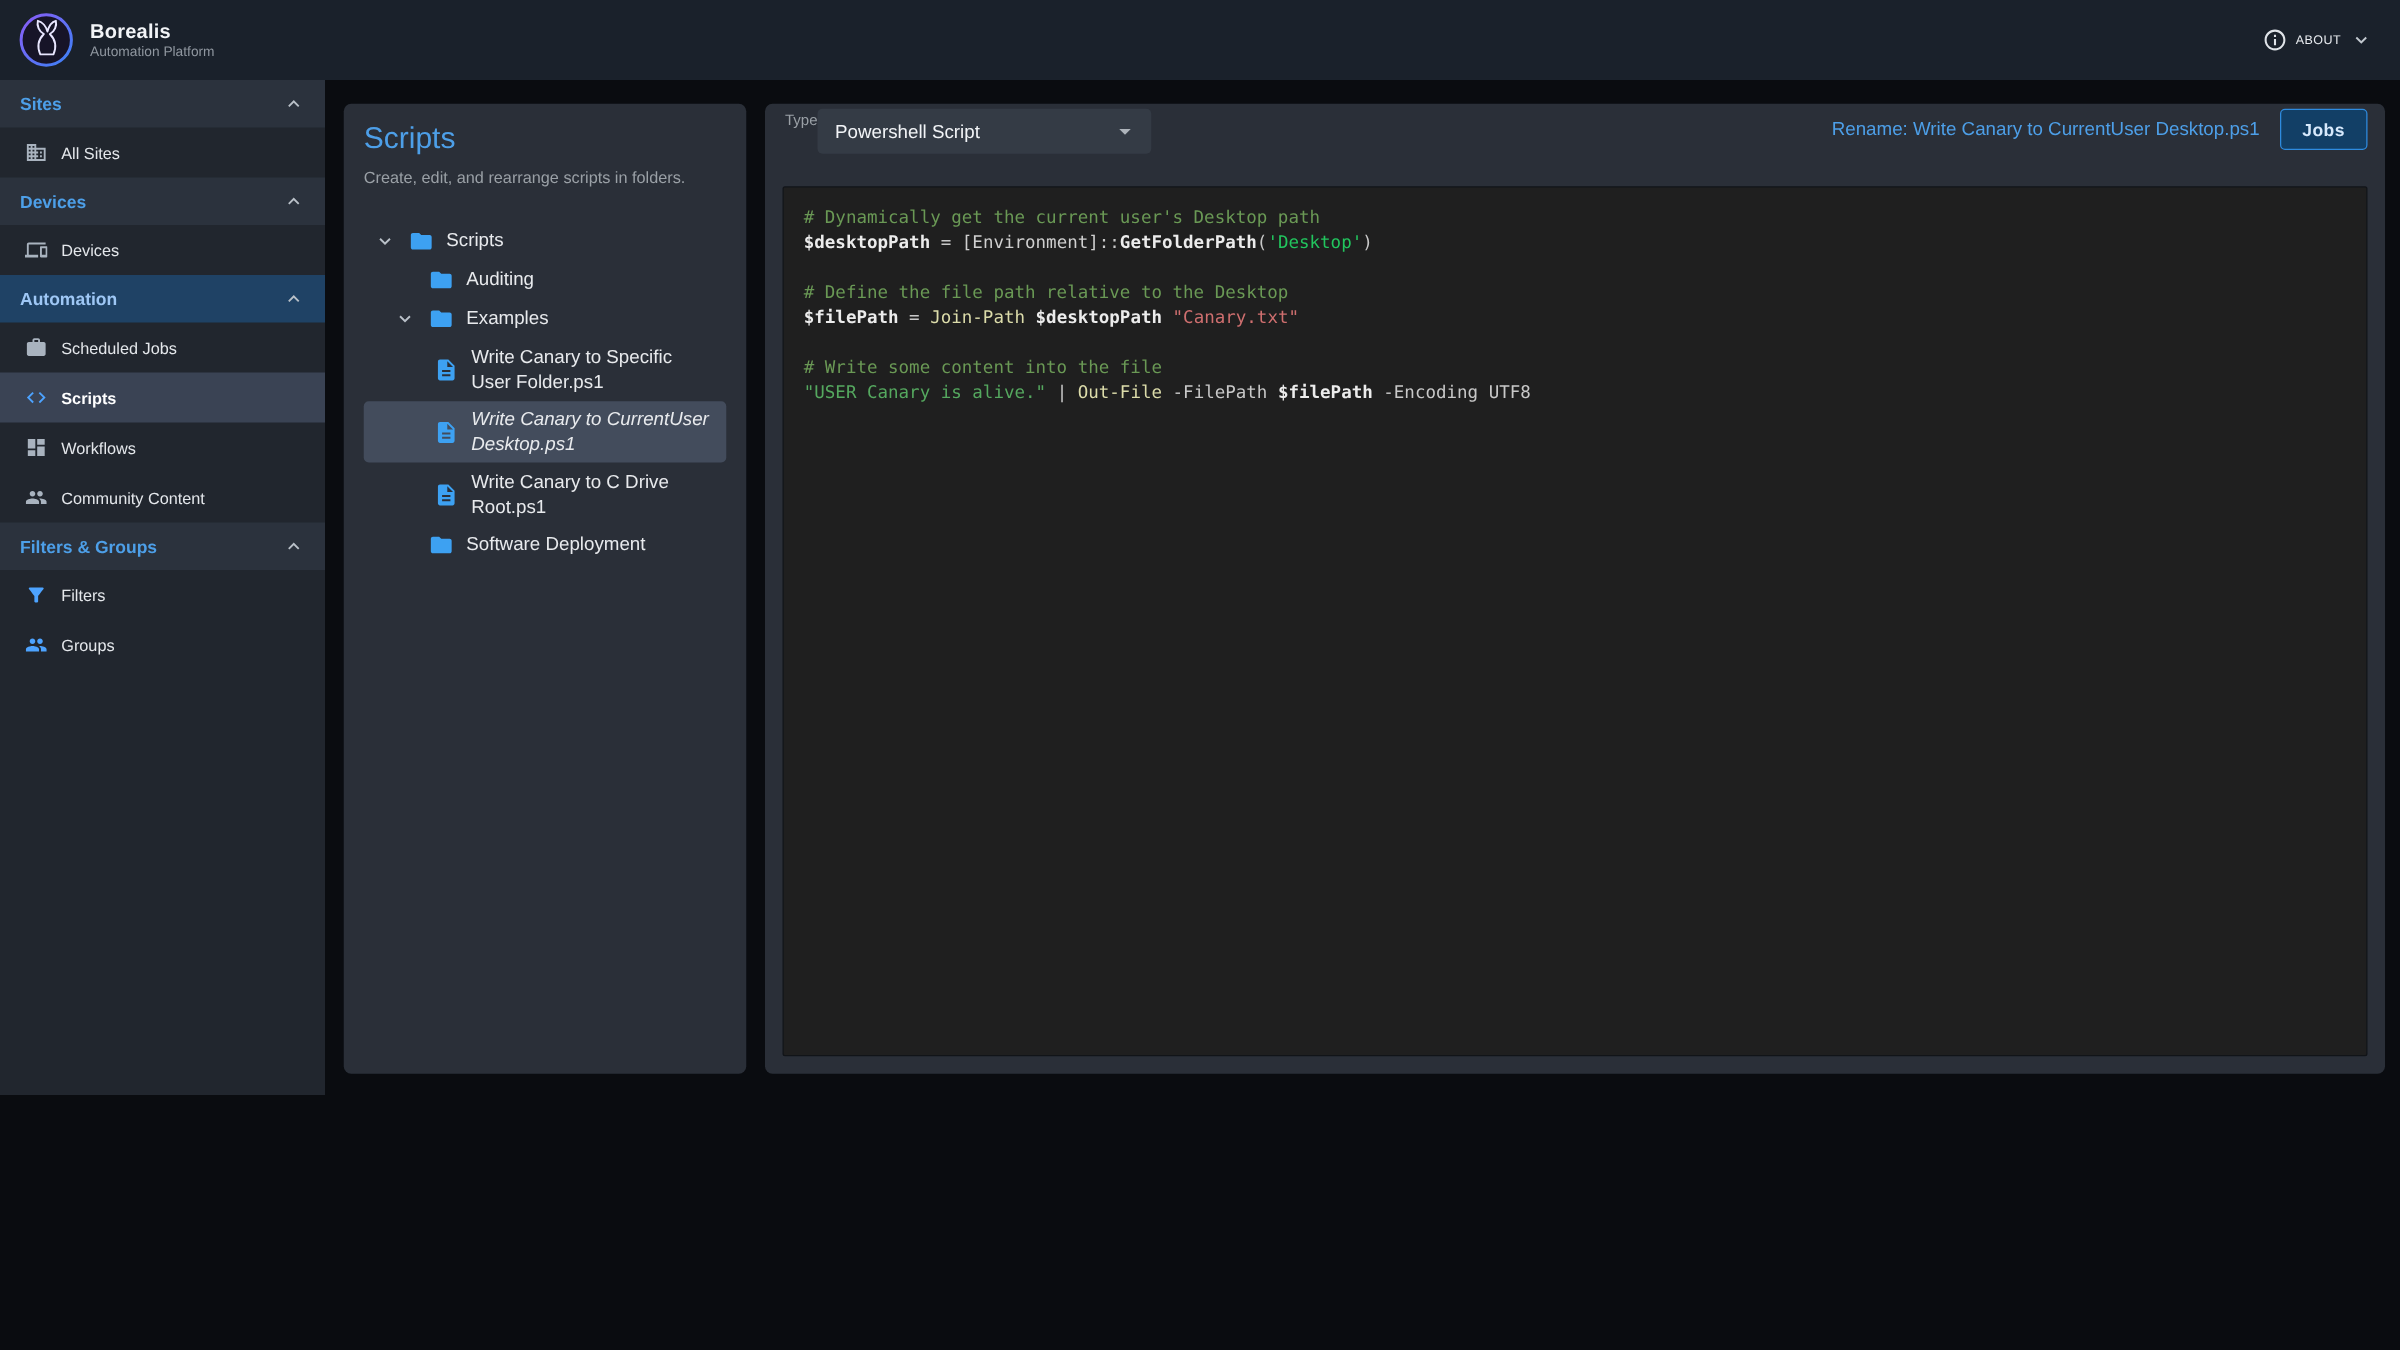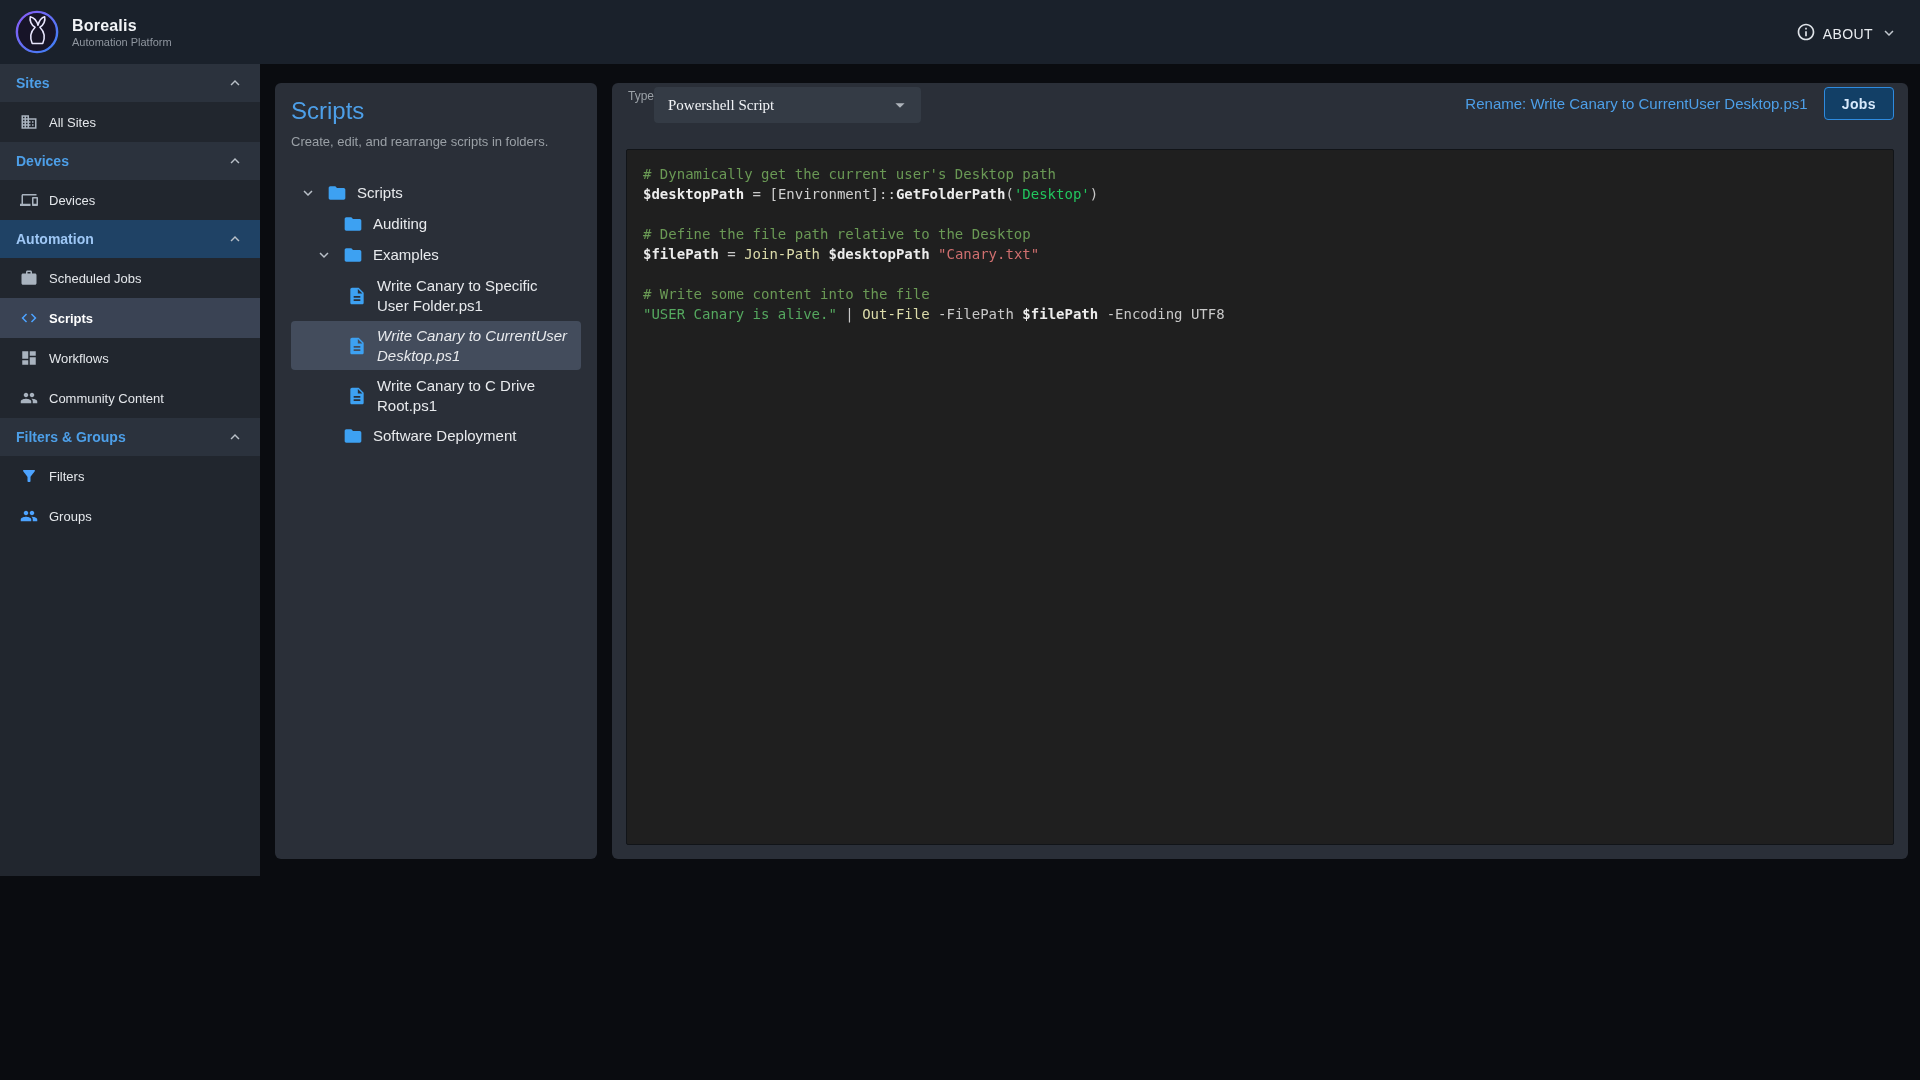--- a/index.html
+++ b/index.html
@@ -7,21 +7,21 @@
               font-family:"Liberation Sans", sans-serif; }
   .app { width:1920px; height:876px; display:flex; flex-direction:column; }
 
   
   .topbar { height:64px; background:#1a212b; display:flex; align-items:center;
             justify-content:space-between; padding:0 22px 0 14px; flex-shrink:0; }
   .brand { display:flex; align-items:center; gap:12px; }
   .logo { width:46px; height:46px; }
   .brand-title { color:#f2f4f7; font-size:16px; font-weight:bold; letter-spacing:.2px; }
   .brand-sub { color:#8f969f; font-size:11px; margin-top:1px; }
-  .about { display:flex; align-items:flex-end; gap:7px; color:#e8ebef; font-size:14px;
+  .about { display:flex; align-items:center; gap:7px; color:#e8ebef; font-size:10px;
            letter-spacing:.4px; cursor:pointer; }
   .about .icon { width:20px; height:20px; color:#dfe3e8; }
   .about .icon.chev { width:18px; height:18px; color:#c2c8cf; }
 
   .body { flex:1; display:flex; min-height:0; }
 
   
   .sidebar { width:260px; flex-shrink:0; background:#21262e; display:flex;
              flex-direction:column; overflow:hidden; }
   .sb-header { height:38px; background:#2b323d; display:flex; align-items:center;
@@ -59,21 +59,21 @@
   .tree-label { line-height:1.3; }
 
   
   .editor-card { flex:1; min-width:0; padding:4px 14px 14px; display:flex;
                  flex-direction:column; }
   .editor-header { display:flex; justify-content:space-between; align-items:flex-end; }
   .type-field { display:flex; }
   .type-label { color:#9aa0a6; font-size:12px; line-height:14px; margin:2px 0 2px 2px; }
   .type-select { width:267px; height:36px; background:#343b45; border-radius:4px;
                  display:flex; align-items:center; justify-content:space-between;
-                 padding:0 10px 0 14px; color:#f2f4f7; font-size:15px; cursor:pointer;font-family:Liberation Serif, serif; }
+                 padding:0 10px 0 14px; color:#f2f4f7; font-size:15px; cursor:pointer; }
   .type-select .icon { width:22px; height:22px; color:#aeb4bb; }
   .header-right { display:flex; align-items:center; gap:16px; margin-bottom:3px; }
   .rename-link { color:#4d9fe8; font-size:15px; cursor:pointer; text-decoration:none; }
   .save-btn { background:#123f66; border:1px solid #2e8bdf; color:#d7e9fc; font-size:14px;
               font-weight:600; border-radius:4px; height:33px; padding:0 17px;
               cursor:pointer; font-family:"Liberation Sans", sans-serif; letter-spacing:.4px; }
 
   .code-area { flex:1; margin-top:26px; background:#1f1f1f; border:1px solid #111418;
                border-radius:2px; padding:14px 16px; overflow:hidden;
                font-family:"DejaVu Sans Mono", monospace; font-size:14px; line-height:20px; }

